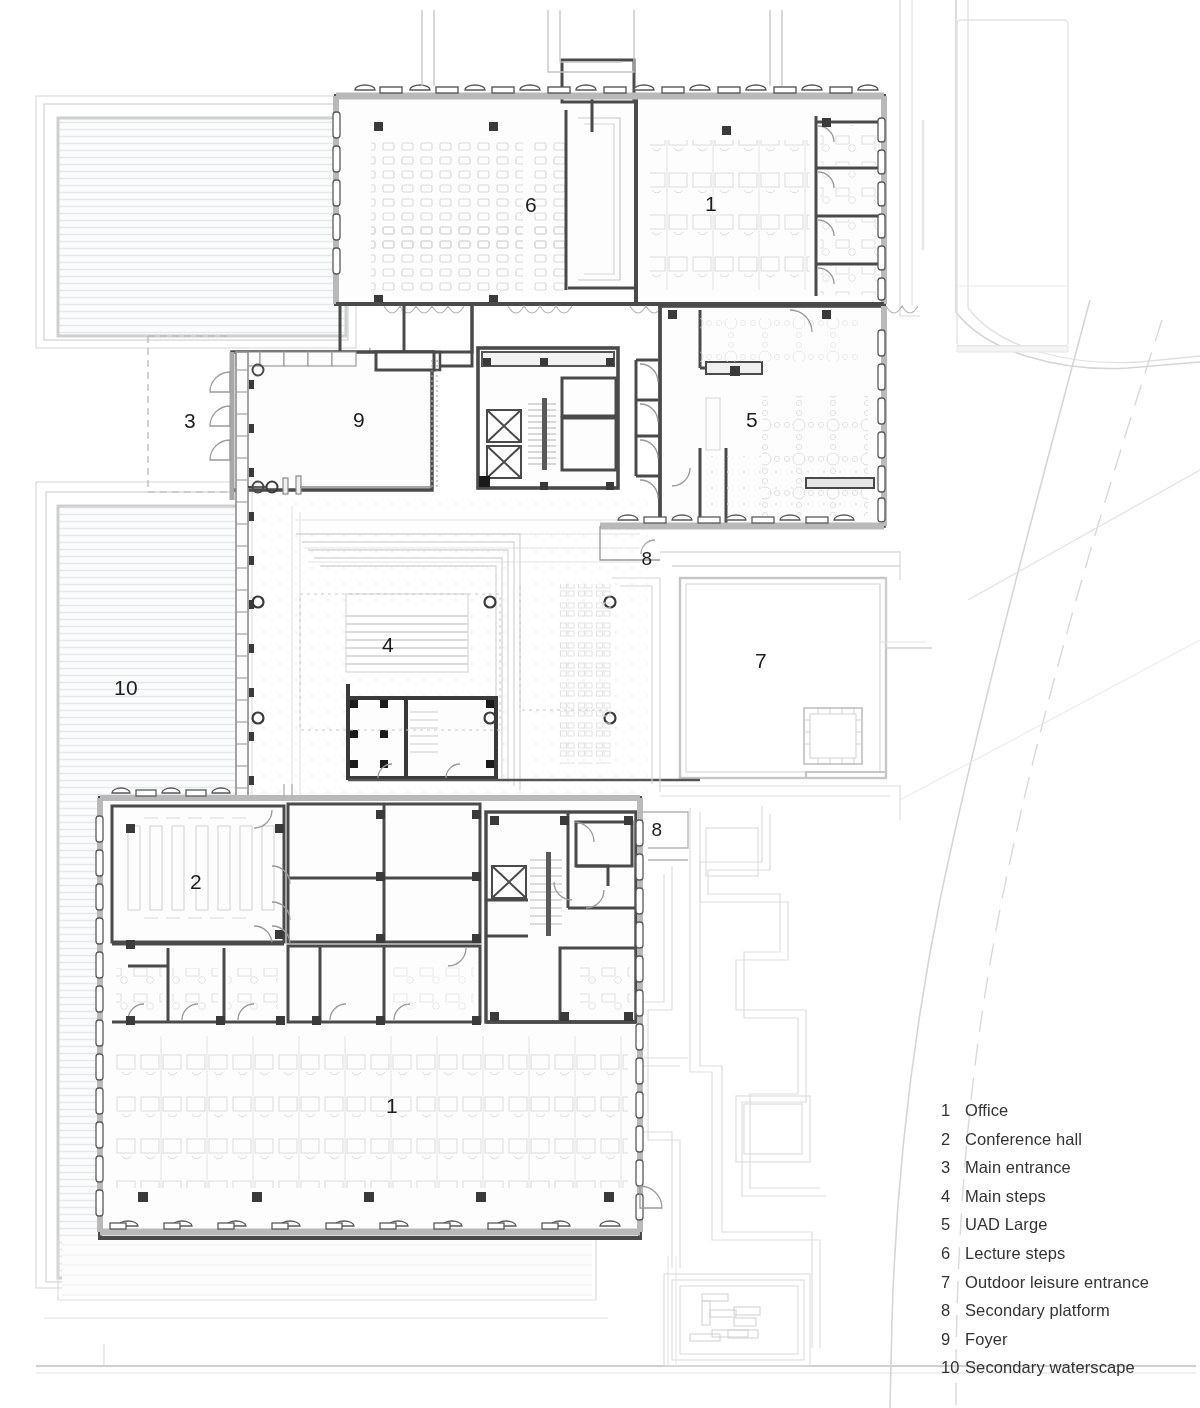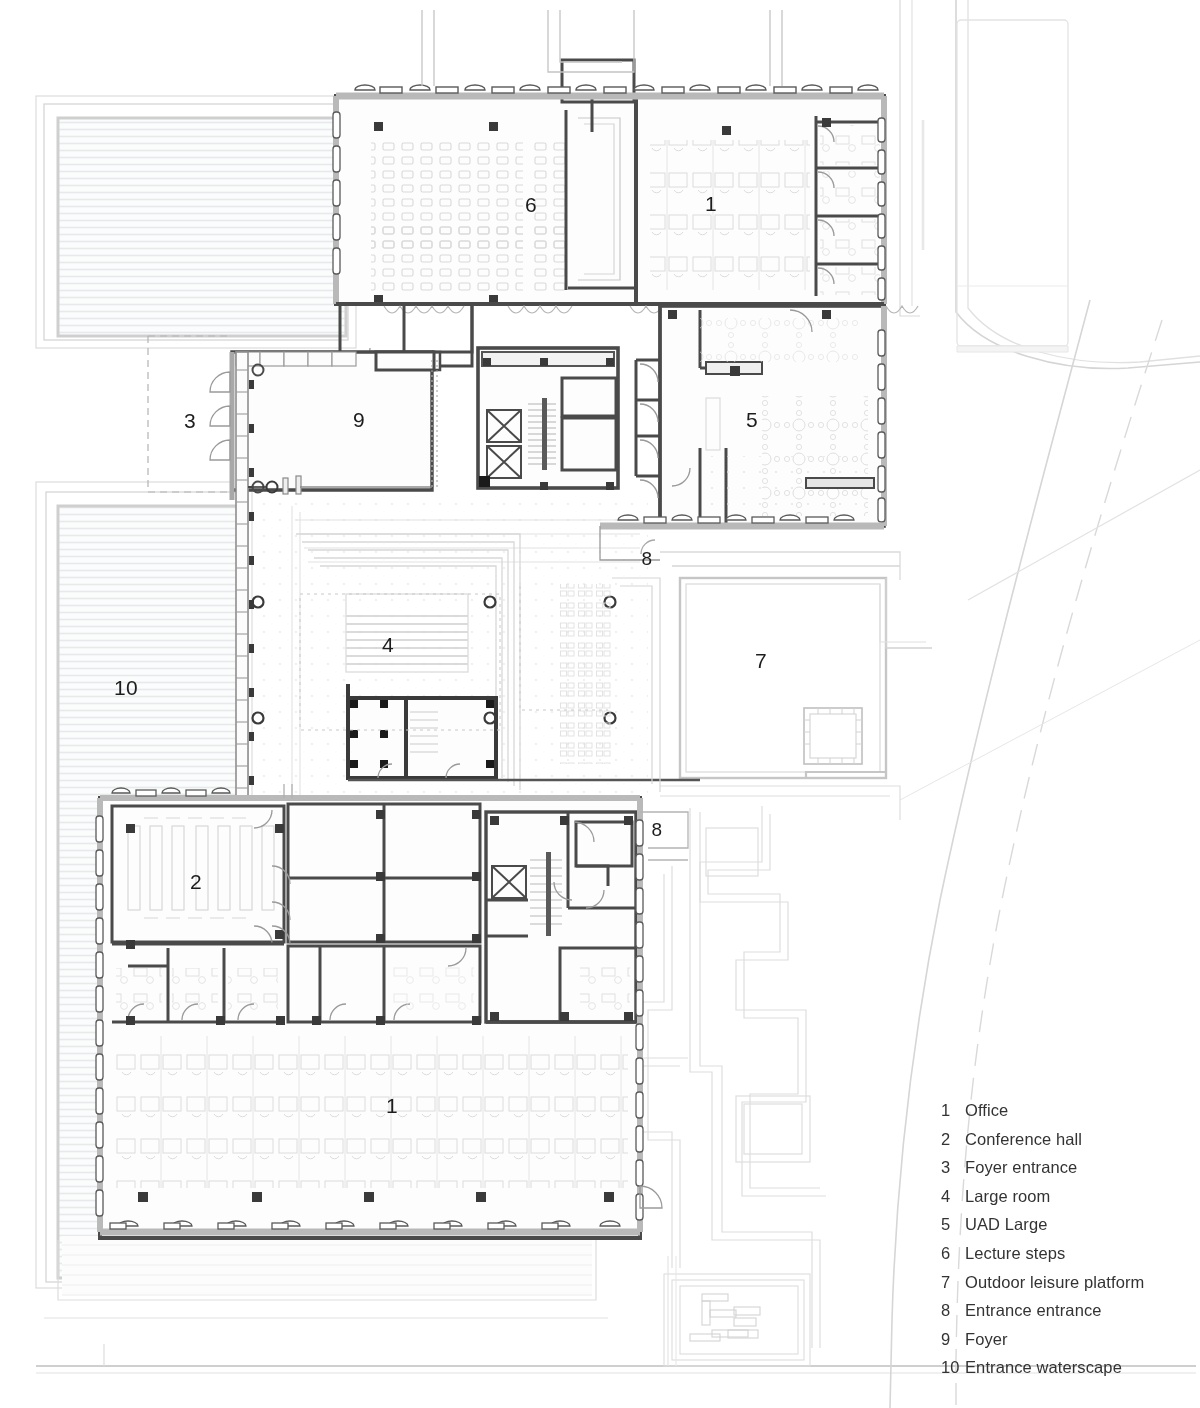--- a/index.html
+++ b/index.html
@@ -843,45 +843,45 @@
     <div class="legend-row">
       <span class="legend-num">1</span>
       <span class="legend-label">Office</span>
     </div>
     <div class="legend-row">
       <span class="legend-num">2</span>
       <span class="legend-label">Conference hall</span>
     </div>
     <div class="legend-row">
       <span class="legend-num">3</span>
-      <span class="legend-label">Foyer entrance</span>
+      <span class="legend-label">Main entrance</span>
     </div>
     <div class="legend-row">
       <span class="legend-num">4</span>
-      <span class="legend-label">Large room</span>
+      <span class="legend-label">Main steps</span>
     </div>
     <div class="legend-row">
       <span class="legend-num">5</span>
       <span class="legend-label">UAD  Large</span>
     </div>
     <div class="legend-row">
       <span class="legend-num">6</span>
       <span class="legend-label">Lecture steps</span>
     </div>
     <div class="legend-row">
       <span class="legend-num">7</span>
-      <span class="legend-label">Outdoor leisure platform</span>
+      <span class="legend-label">Outdoor leisure entrance</span>
     </div>
     <div class="legend-row">
       <span class="legend-num">8</span>
-      <span class="legend-label">Entrance entrance</span>
+      <span class="legend-label">Secondary platform</span>
     </div>
     <div class="legend-row">
       <span class="legend-num">9</span>
       <span class="legend-label">Foyer</span>
     </div>
     <div class="legend-row">
       <span class="legend-num wide">10</span>
-      <span class="legend-label">Entrance waterscape</span>
+      <span class="legend-label">Secondary waterscape</span>
     </div>
   </div>
 
 </div>
 
 </body></html>

